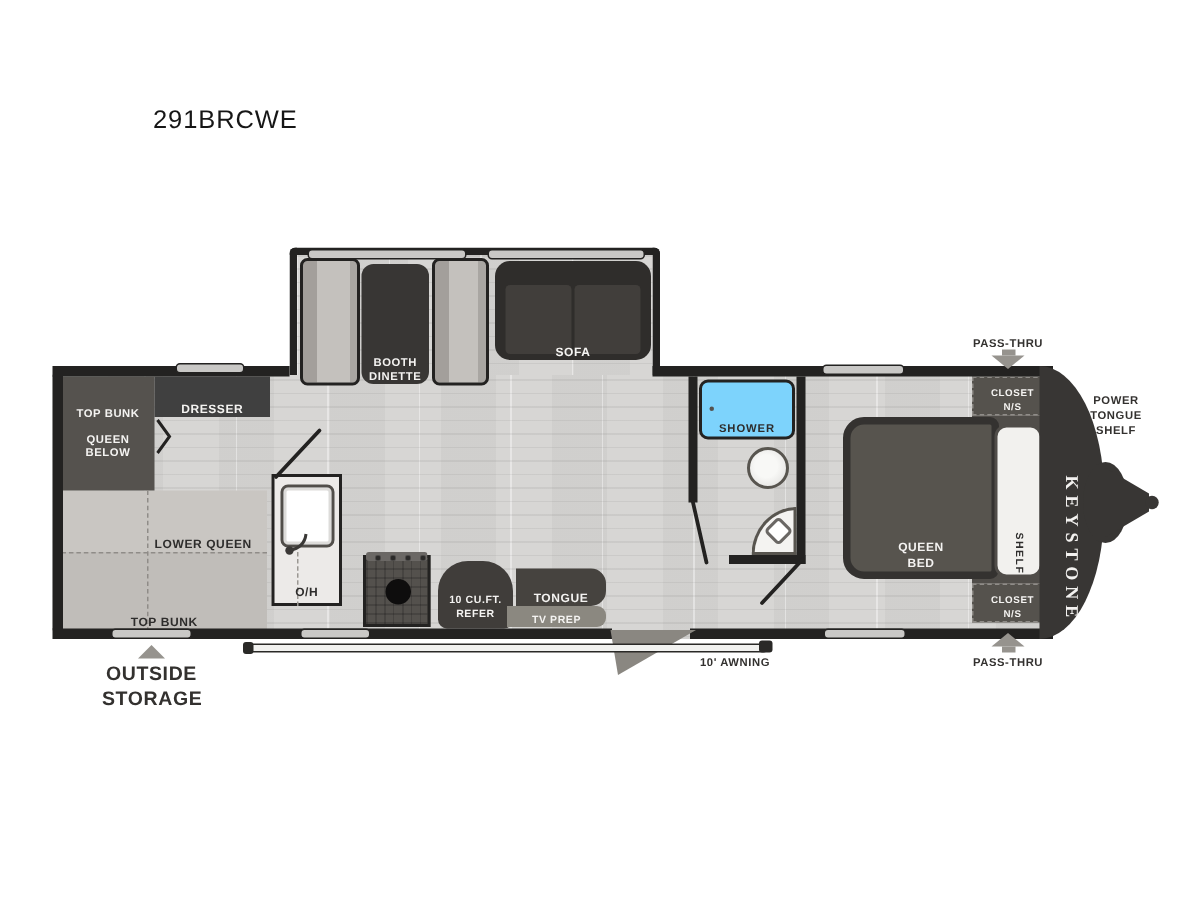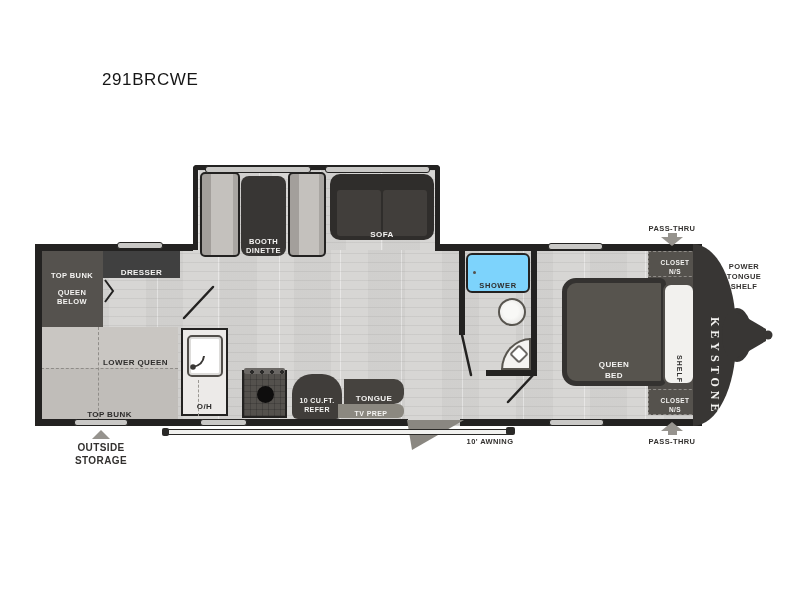--- a/index.html
+++ b/index.html
@@ -62,21 +62,21 @@
   </div>
   <div class="a cflex" style="left:41px;top:327px;width:137px;height:41px;background:#c9c6c2;padding-left:52px;z-index:10;">
     <span class="lbl">LOWER QUEEN</span>
   </div>
   <div class="a cflex" style="left:41px;top:368px;width:137px;height:52px;background:#c0bdb9;z-index:10;">
     <span class="lbl">TOP BUNK</span>
   </div>
   <div class="a" style="left:98px;top:327px;width:0;height:94px;border-left:1px dashed #8f8c88;z-index:12;"></div>
   <div class="a" style="left:41px;top:368px;width:137px;height:0;border-top:1px dashed #8f8c88;z-index:12;"></div>
 
-  <div class="a" style="left:181px;top:328px;width:47px;height:88px;background:#eceae8;border:2px solid #232221;z-index:12;">
+  <div class="a" style="left:181px;top:316px;width:47px;height:88px;background:#eceae8;border:2px solid #232221;z-index:12;">
     <div class="a" style="left:4px;top:5px;width:36px;height:42px;background:#ffffff;border:2px solid #514e4a;border-radius:5px;box-shadow:inset 0 0 0 2px #dddcda;"></div>
     <div class="a" style="left:15px;top:50px;width:0;height:36px;border-left:1px dashed #9a9792;"></div>
     <div class="a cflex" style="left:0;top:68px;width:43px;height:14px;">
       <span class="lbl">O/H</span>
     </div>
   </div>
   <div class="a" style="left:242px;top:370px;width:45px;height:48px;border:2px solid #232221;z-index:12;
        background:repeating-linear-gradient(0deg, rgba(0,0,0,.16) 0 1px, transparent 1px 6px),
                   repeating-linear-gradient(90deg, rgba(0,0,0,.16) 0 1px, transparent 1px 6px),#54514d;">
     <div class="a" style="left:0;top:-4px;width:41px;height:6px;background:#6b6865;border-radius:2px;
@@ -166,18 +166,18 @@
 
   <div class="a tri" style="left:661px;top:422px;border-left:11px solid transparent;border-right:11px solid transparent;border-bottom:9px solid #96938e;"></div>
   <div class="a" style="left:668px;top:431px;width:9px;height:4px;background:#96938e;z-index:50;"></div>
   <div class="a lbl out" style="left:630px;top:437px;width:84px;font-size:7.5px;">PASS-THRU</div>
 
   <div class="a lbl out" style="left:712px;top:262px;width:64px;font-size:7.5px;">POWER
 TONGUE
 SHELF</div>
 
   <div class="a tri" style="left:92px;top:430px;border-left:9px solid transparent;border-right:9px solid transparent;border-bottom:9px solid #96938e;"></div>
-  <div class="a lbl out" style="left:68px;top:441px;width:66px;font-size:10px;">OUTSIDE
+  <div class="a lbl out" style="left:68px;top:441px;width:66px;font-size:13px;">OUTSIDE
 STORAGE</div>
 
   <div class="a lbl out" style="left:452px;top:437px;width:76px;font-size:7.5px;">10' AWNING</div>
 
 </div>
 
 </body></html>

